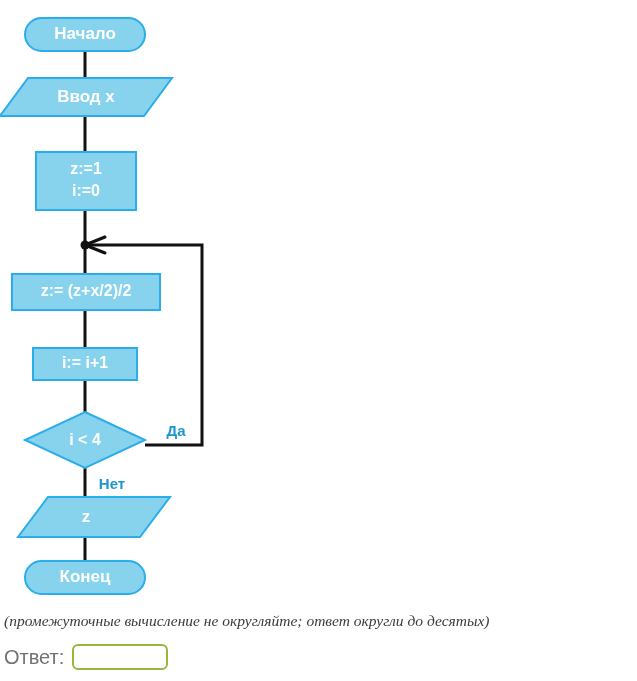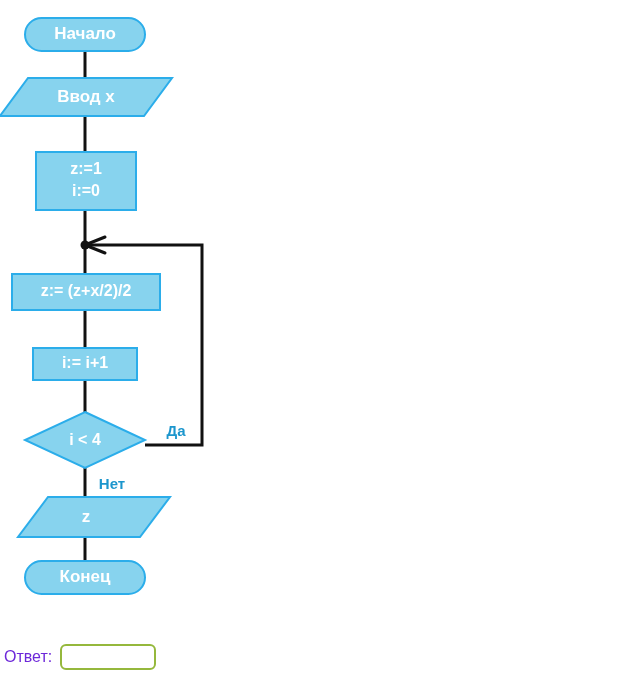--- a/index.html
+++ b/index.html
@@ -71,22 +71,22 @@
     position: absolute;
     left: 4px;
     top: 39px;
     display: flex;
     align-items: center;
     gap: 8px;
   }
 
   .answer-label {
     font-family: "Liberation Sans", sans-serif;
-    font-size: 16px;
-    color: #6d28d9;
+    font-size: 20px;
+    color: #737373;
   }
 
   .answer-input {
     width: 96px;
     height: 26px;
     box-sizing: border-box;
     border: 2px solid #95b83c;
     border-radius: 6px;
     background: #ffffff;
     outline: none;
@@ -156,17 +156,18 @@
     <rect class="shape-fill shape-stroke" x="25" y="561" width="120" height="33" rx="16.5" ry="16.5"></rect>
     <text class="shape-label" x="85" y="578">Конец</text>
   </g>
 
   <text class="branch-label" x="176" y="432">Да</text>
   <text class="branch-label" x="112" y="485">Нет</text>
 
 </svg>
 
 <div id="bottom-area">
+  <div class="note-text">(промежуточные вычисление не округляйте; ответ округли до десятых)</div>
   <div class="answer-row">
     <span class="answer-label">Ответ:</span>
     <input class="answer-input" type="text" value="" placeholder="" style="">
   </div>
 </div>
 
 </body></html>

